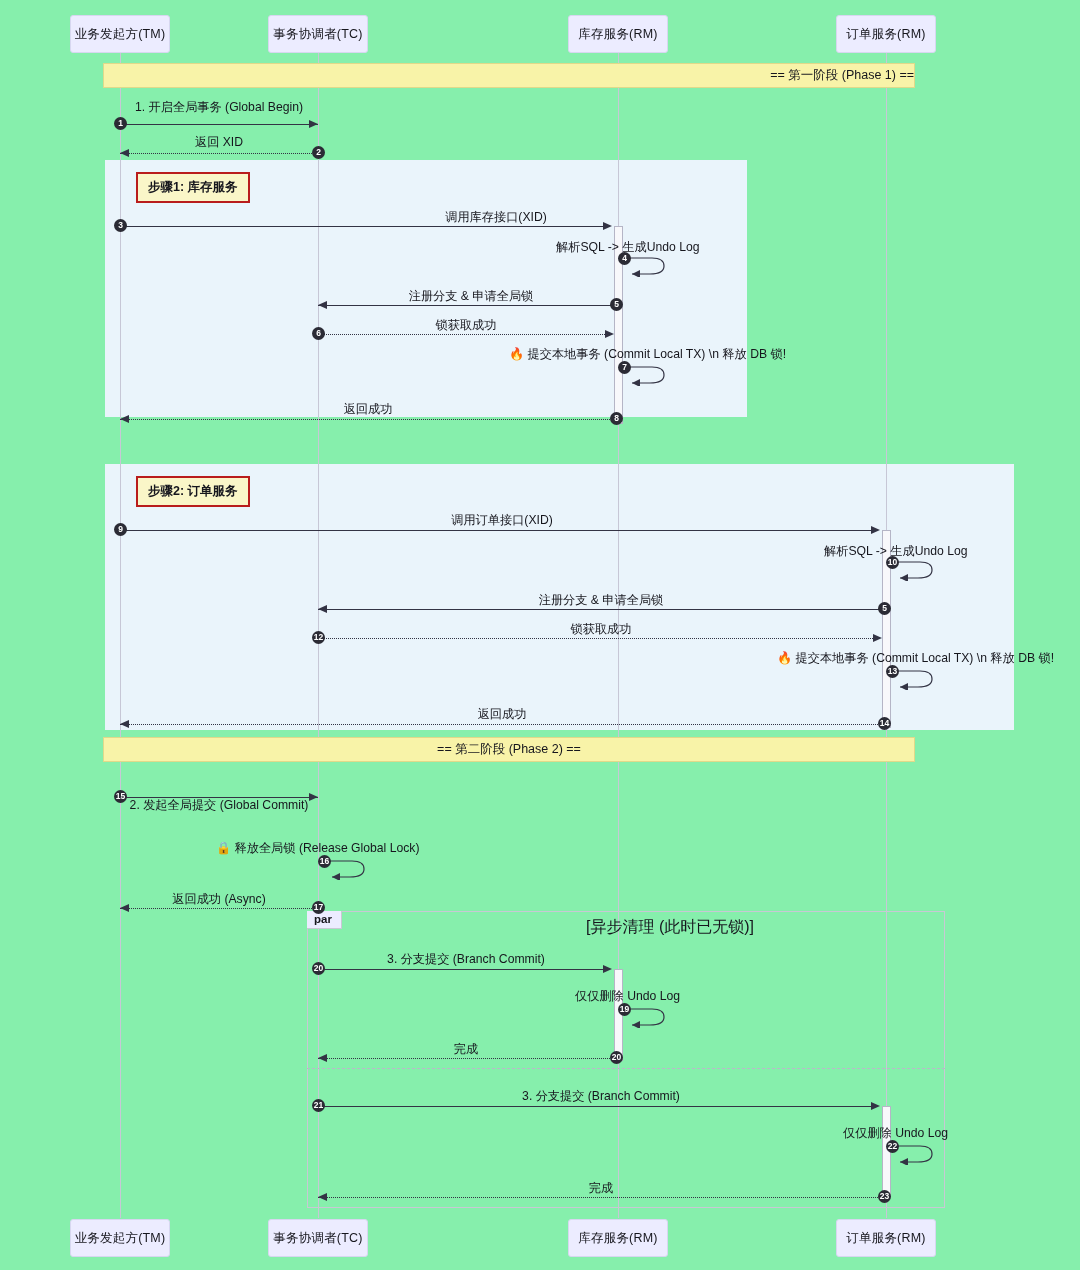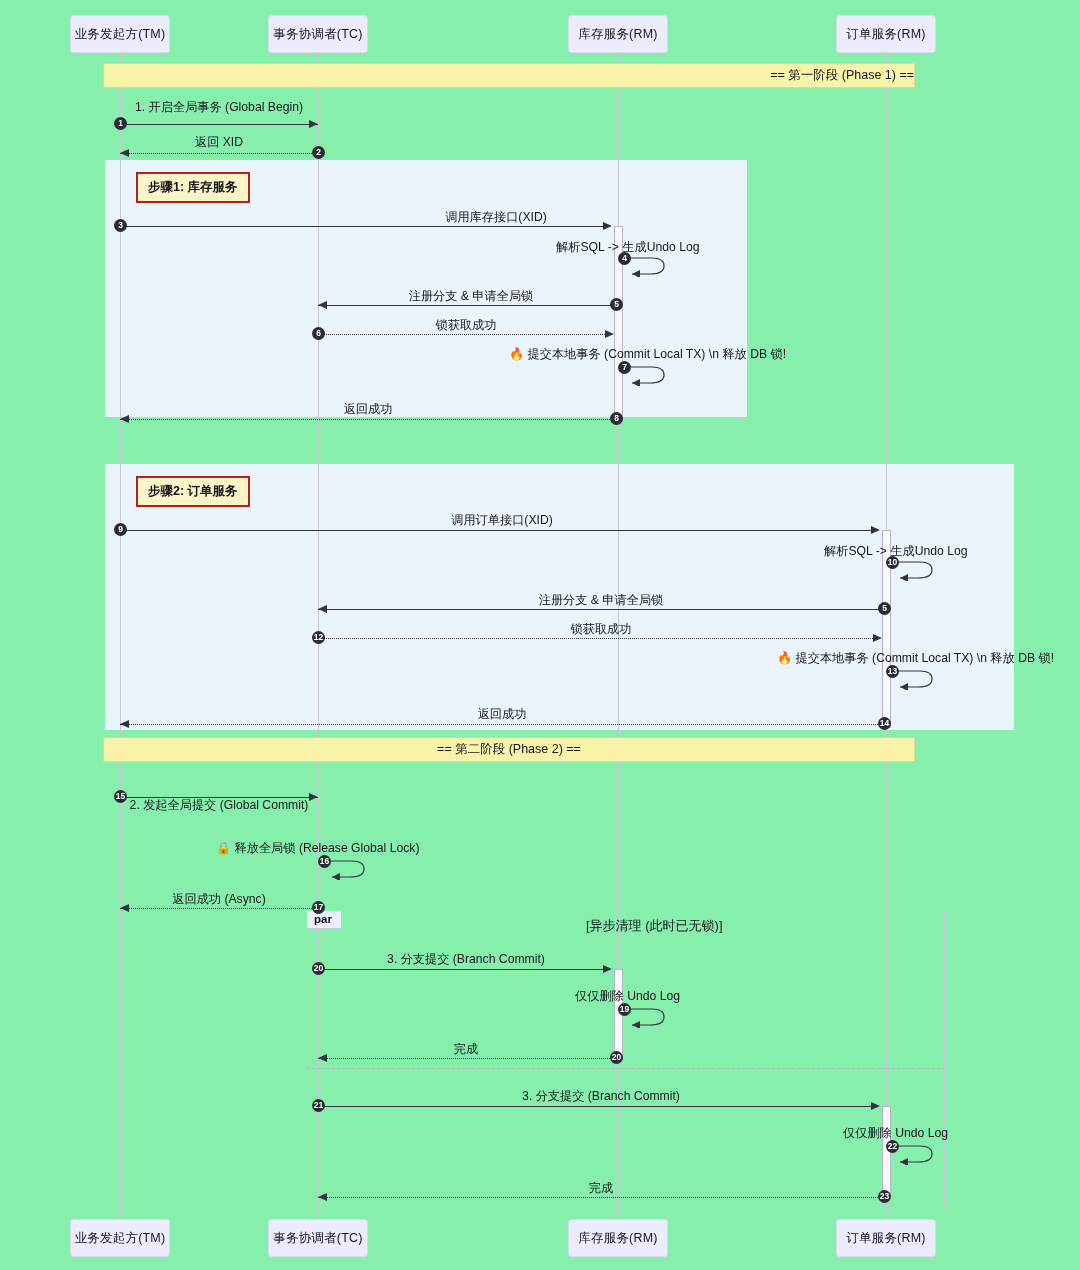--- a/index.html
+++ b/index.html
@@ -101,21 +101,21 @@
     border:1px solid #c8c8d4;
     border-top:none;border-left:none;
     font-size:11.5px;
     font-weight:bold;
     color:#16161d;
     padding:2px 9px 3px 7px;
     z-index:4;
   }
   .frame-cond{
     position:absolute;
-    font-size:13px;
+    font-size:16px;
     color:#16161d;
     z-index:4;
     white-space:nowrap;
   }
   .frame-div{
     position:absolute;
     border-top:1px dashed #b9b9c8;
     z-index:2;
   }
   

